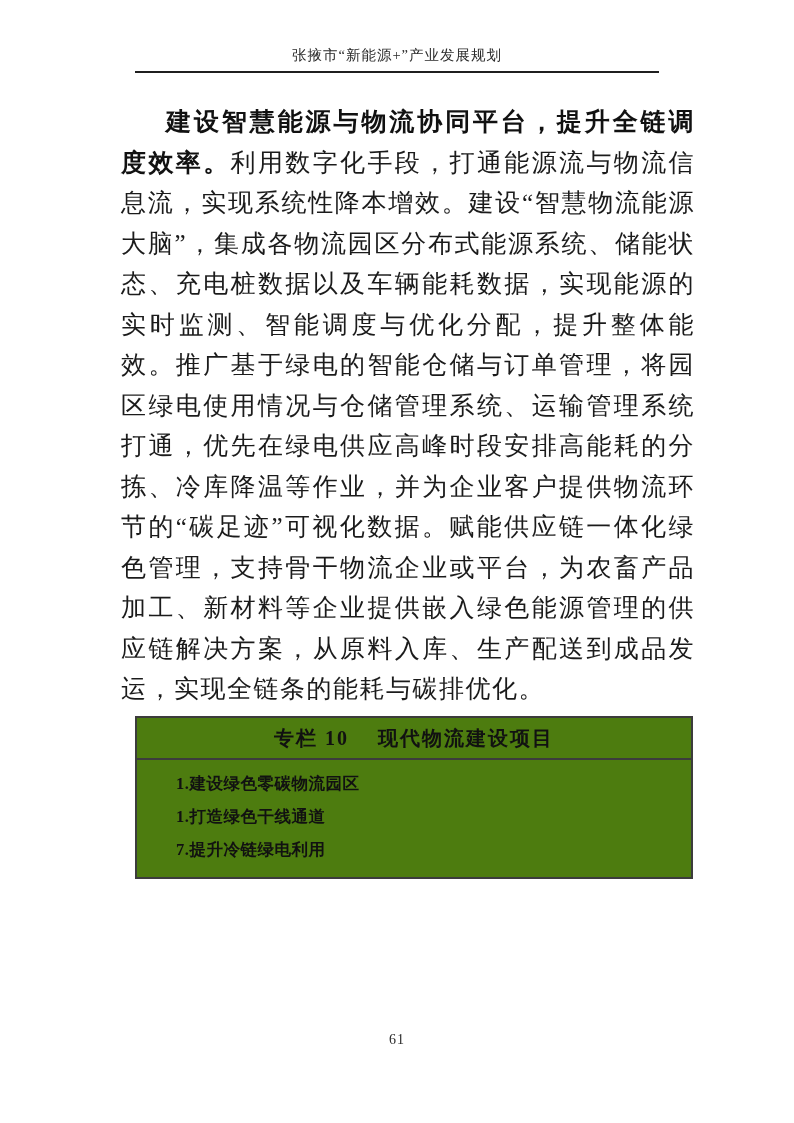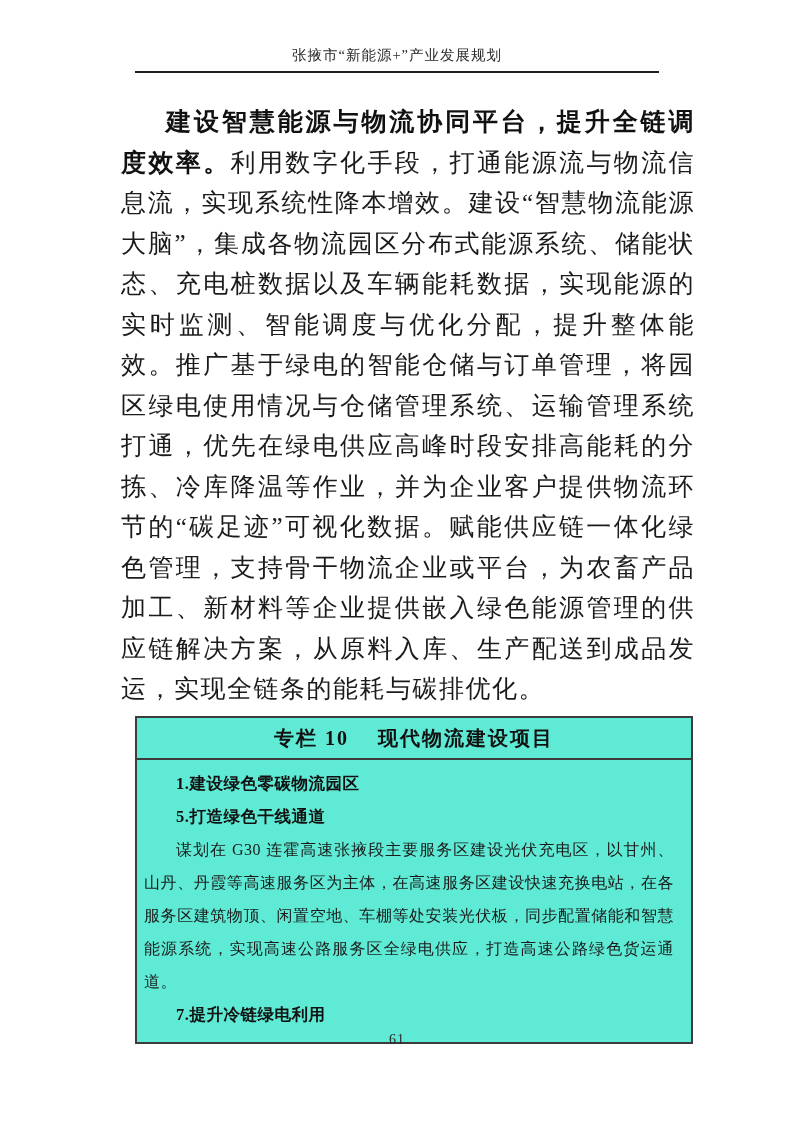--- a/index.html
+++ b/index.html
@@ -45,21 +45,21 @@
     text-align: justify;
     text-indent: 45px;
     color: #1b1b1b;
   }
   .body-paragraph b { font-weight: bold; color: #111; }
   .column-box {
     margin-top: 6px;
     margin-left: 14px;
     width: 558px;
     border: 2px solid #3c3c3c;
-    background: #5eead4;
+    background: #4d7c0f;
   }
   .column-box-title {
     text-align: center;
     font-weight: bold;
     font-size: 20px;
     letter-spacing: 2px;
     padding: 7px 0 6px 0;
     border-bottom: 2px solid #3c3c3c;
     color: #111;
   }
@@ -109,22 +109,21 @@
 
     <p class="body-paragraph"><b>建设智慧能源与物流协同平台，提升全链调度效率。</b><span>利用数字化手段，打通能源流与物流信息流，实现系统性降本增效。建设“智慧物流能源大脑”，集成各物流园区分布式能源系统、储能状态、充电桩数据以及车辆能耗数据，实现能源的实时监测、智能调度与优化分配，提升整体能效。推广基于绿电的智能仓储与订单管理，将园区绿电使用情况与仓储管理系统、运输管理系统打通，优先在绿电供应高峰时段安排高能耗的分拣、冷库降温等作业，并为企业客户提供物流环节的“碳足迹”可视化数据。赋能供应链一体化绿色管理，支持骨干物流企业或平台，为农畜产品加工、新材料等企业提供嵌入绿色能源管理的供应链解决方案，从原料入库、生产配送到成品发运，实现全链条的能耗与碳排优化。</span></p>
 
     <section class="column-box">
       <div class="column-box-title">专栏 10　 现代物流建设项目</div>
 
       <div class="column-box-content">
 
         <div class="box-heading">1.建设绿色零碳物流园区</div>
 
-        <div class="box-heading">5.打造绿色干线通道</div>
-        <p class="box-paragraph">谋划在 G30 连霍高速张掖段主要服务区建设光伏充电区，以甘州、山丹、丹霞等高速服务区为主体，在高速服务区建设快速充换电站，在各服务区建筑物顶、闲置空地、车棚等处安装光伏板，同步配置储能和智慧能源系统，实现高速公路服务区全绿电供应，打造高速公路绿色货运通道。</p>
+        <div class="box-heading">1.打造绿色干线通道</div>
 
         <div class="box-heading">7.提升冷链绿电利用</div>
 
       </div>
     </section>
 
   </main>
 
   <footer class="page-footer">
     <span class="page-number">61</span>

